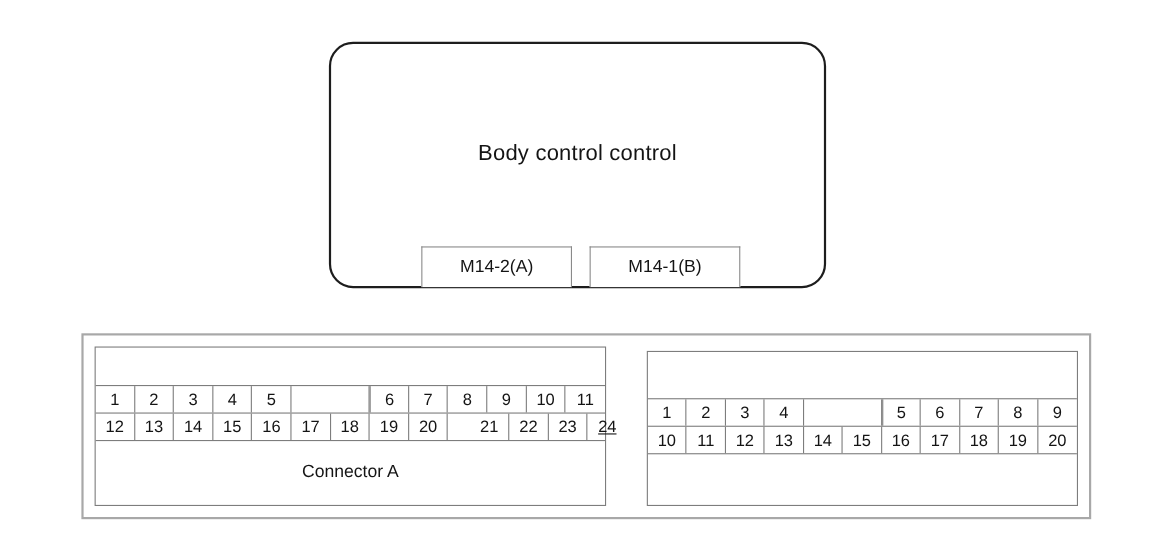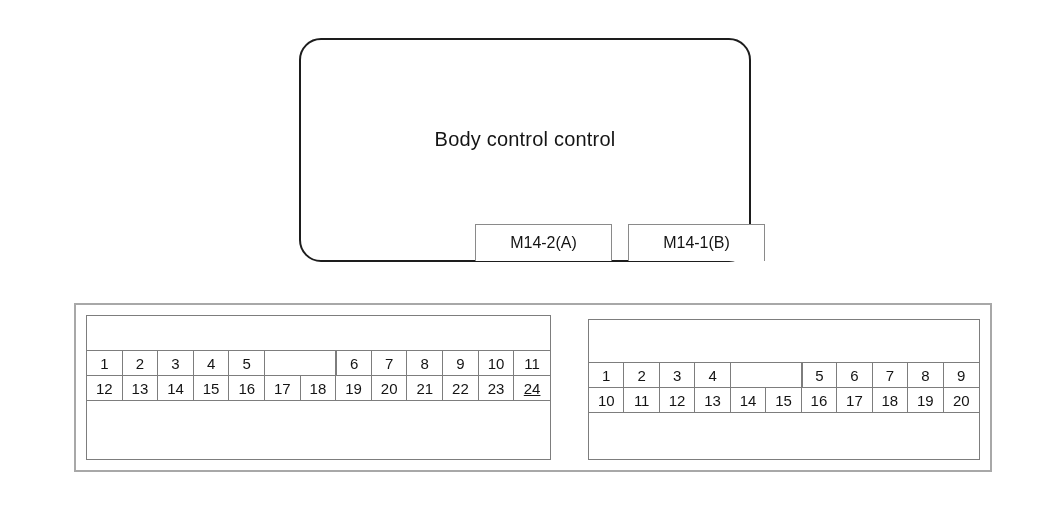--- a/index.html
+++ b/index.html
@@ -36,25 +36,25 @@
     left: 0;
     right: 0;
     top: 88px;
     text-align: center;
     font-size: 20px;
     letter-spacing: 0.2px;
     color: #141414;
   }
   .module-tabs {
     position: absolute;
-    left: 16px;
+    left: 3px;
     bottom: -1px;
     width: 100%;
     display: flex;
-    justify-content: flex-end;
+    justify-content: center;
     gap: 16px;
   }
   .module-tab {
     width: 137px;
     height: 37px;
     border: 1px solid #8a8a8a;
     border-bottom: none;
     background: #ffffff;
     display: flex;
     align-items: center;
@@ -186,25 +186,26 @@
     <div class="pin-row row-bottom">
         <div class="pin" style="flex: 0 0 7.69231%;">12</div>
         <div class="pin" style="flex: 0 0 7.69231%;">13</div>
         <div class="pin" style="flex: 0 0 7.69231%;">14</div>
         <div class="pin" style="flex: 0 0 7.69231%;">15</div>
         <div class="pin" style="flex: 0 0 7.69231%;">16</div>
         <div class="pin" style="flex: 0 0 7.69231%;">17</div>
         <div class="pin" style="flex: 0 0 7.69231%;">18</div>
         <div class="pin" style="flex: 0 0 7.69231%;">19</div>
         <div class="pin" style="flex: 0 0 7.69231%;">20</div>
-        <div class="pin" style="flex: 0 0 7.69231%;">21</div>
+        <div class="pin" style="flex: 0 0 7.69231%; margin-left: 20px;">21</div>
         <div class="pin" style="flex: 0 0 7.69231%; text-align: right;">22</div>
         <div class="pin" style="flex: 0 0 7.69231%; text-align: right;">23</div>
         <div class="pin" style="flex: 0 0 7.69231%; border-right: none; text-decoration: underline;">24</div>
       </div>
+    <div class="conn-label">Connector A</div>
   </div>
 
   <div class="connector" id="connector-b">
     <div class="conn-header"></div>
     <div class="pin-row row-top">
         <div class="pin" style="flex: 0 0 9.09091%;">1</div>
         <div class="pin" style="flex: 0 0 9.09091%;">2</div>
         <div class="pin" style="flex: 0 0 9.09091%;">3</div>
         <div class="pin" style="flex: 0 0 9.09091%;">4</div>
         <div class="pin blank" style="flex: 0 0 18.1818%;"></div>

